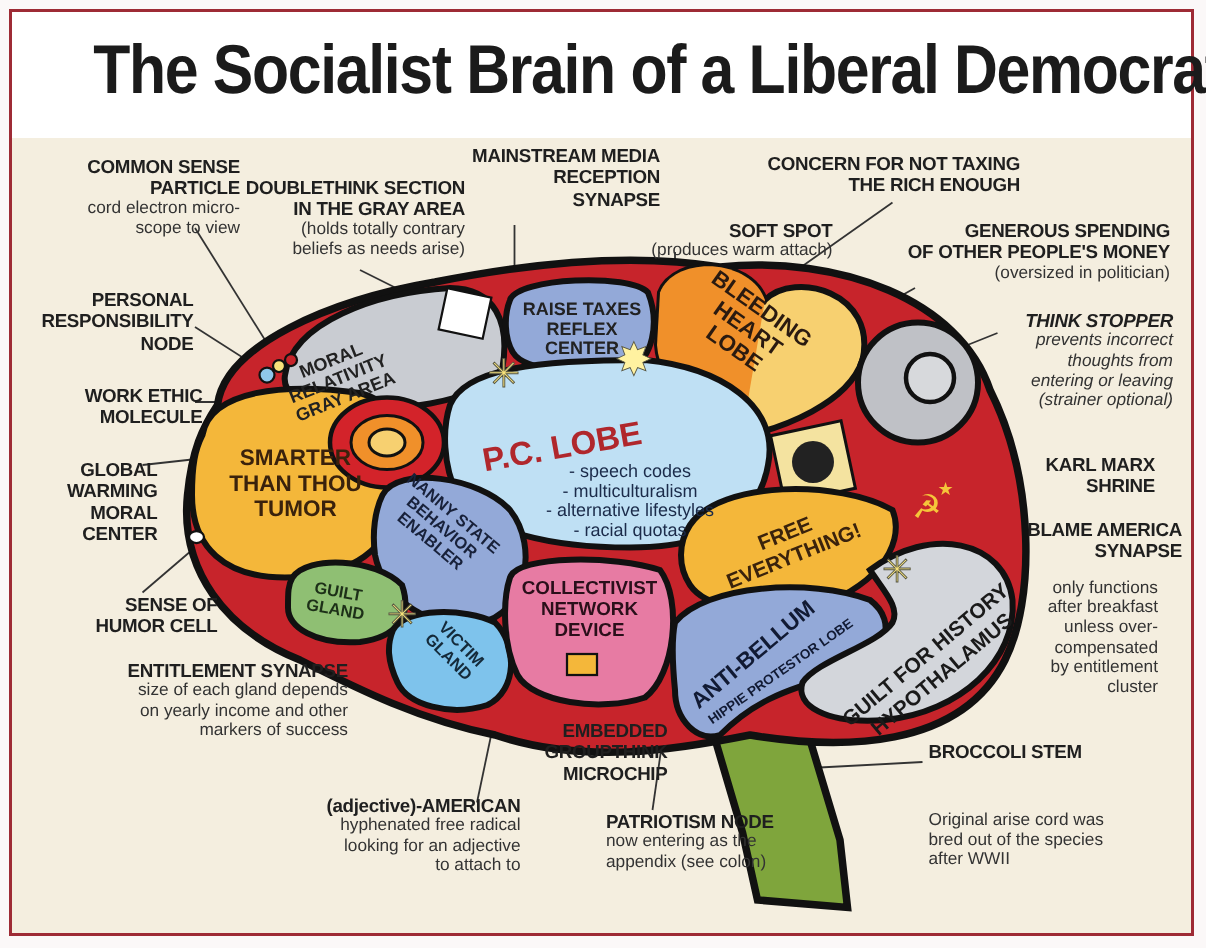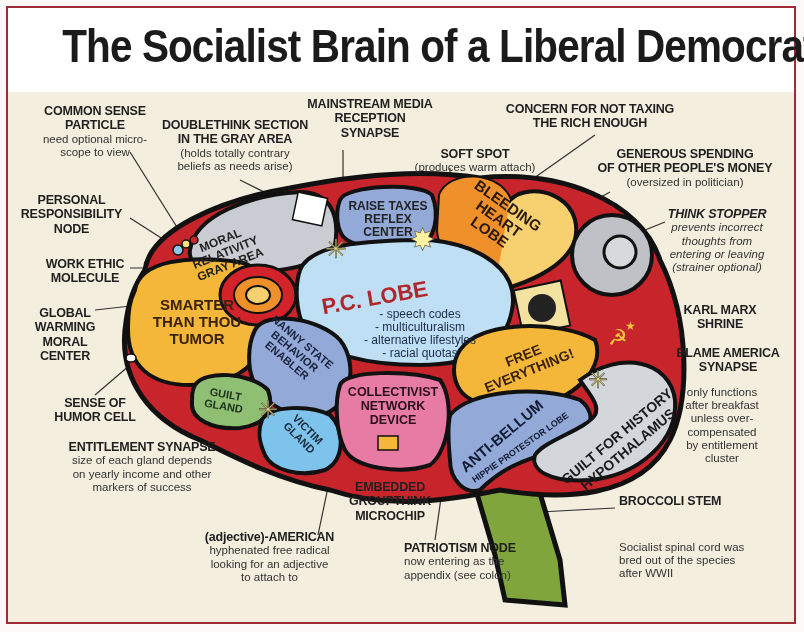--- a/index.html
+++ b/index.html
@@ -1,20 +1,20 @@
 <!DOCTYPE html>
 <html><head>
 <meta charset="utf-8">
 <style>
   html,body{margin:0;padding:0;background:#fbf8f8;}
   body{width:804px;height:632px;position:relative;overflow:hidden;font-family:"Liberation Sans",sans-serif;}
   .frame{position:absolute;left:6px;top:6px;width:790px;height:618px;border:2px solid #9e2b35;box-sizing:border-box;background:#f4eedf;}
   .title-bar{position:absolute;left:0;top:0;width:786px;height:84px;background:#ffffff;}
   .title{position:absolute;left:8px;top:8px;width:770px;text-align:center;font-family:"Liberation Sans",sans-serif;font-weight:bold;font-size:46px;letter-spacing:-1px;color:#1b1b1b;transform:scaleX(0.88);transform-origin:center;white-space:nowrap;line-height:60px;}
-  .lbl{position:absolute;text-align:center;color:#1f1f1f;line-height:1.15;}
+  .lbl{position:absolute;text-align:right;color:#1f1f1f;line-height:1.15;}
   .lbl .h{display:block;font-weight:bold;font-size:12.5px;letter-spacing:-0.2px;}
   .lbl .s{display:block;font-size:11.5px;color:#333;}
   .lbl.left{text-align:left;}
   svg.brain{position:absolute;left:0;top:0;}
   .rt{font-family:"Liberation Sans",sans-serif;font-weight:bold;fill:#222;}
 </style>
 </head>
 <body>
 
 <div class="frame">
@@ -114,21 +114,21 @@
     <text transform="translate(525 360) rotate(-22)" text-anchor="middle" font-size="14" fill="#3a220c"><tspan x="0" dy="0">FREE</tspan><tspan x="0" dy="16">EVERYTHING!</tspan></text>
     <text transform="translate(505 440) rotate(-40)" text-anchor="middle" font-size="15" fill="#111a33">ANTI-BELLUM</text>
     <text transform="translate(522 450) rotate(-35)" text-anchor="middle" font-size="9" fill="#111a33">HIPPIE PROTESTOR LOBE</text>
     <text transform="translate(620 440) rotate(-40)" text-anchor="middle" font-size="14" fill="#1a1a1a"><tspan x="0" dy="0">GUILT FOR HISTORY</tspan><tspan x="0" dy="17">HYPOTHALAMUS</tspan></text>
   </g>
 </svg>
 
 <div class="lbl" style="left:30px;top:104px;width:130px;">
   <span class="h">COMMON SENSE</span>
   <span class="h">PARTICLE</span>
-  <span class="s">need optional micro-</span>
+  <span class="s">cord electron micro-</span>
   <span class="s">scope to view</span>
 </div>
 
 <div class="lbl" style="left:160px;top:118px;width:150px;">
   <span class="h">DOUBLETHINK SECTION</span>
   <span class="h">IN THE GRAY AREA</span>
   <span class="s">(holds totally contrary</span>
   <span class="s">beliefs as needs arise)</span>
 </div>
 
@@ -179,21 +179,21 @@
   <span class="s">compensated</span>
   <span class="s">by entitlement</span>
   <span class="s">cluster</span>
 </div>
 
 <div class="lbl left" style="left:619px;top:494px;width:170px;">
   <span class="h">BROCCOLI STEM</span>
 </div>
 
 <div class="lbl left" style="left:619px;top:541px;width:175px;">
-  <span class="s">Socialist spinal cord was</span>
+  <span class="s">Original arise cord was</span>
   <span class="s">bred out of the species</span>
   <span class="s">after WWII</span>
 </div>
 
 <div class="lbl left" style="left:380px;top:541px;width:140px;margin-left:24px;">
   <span class="h">PATRIOTISM NODE</span>
   <span class="s">now entering as the</span>
   <span class="s">appendix (see colon)</span>
 </div>
 

